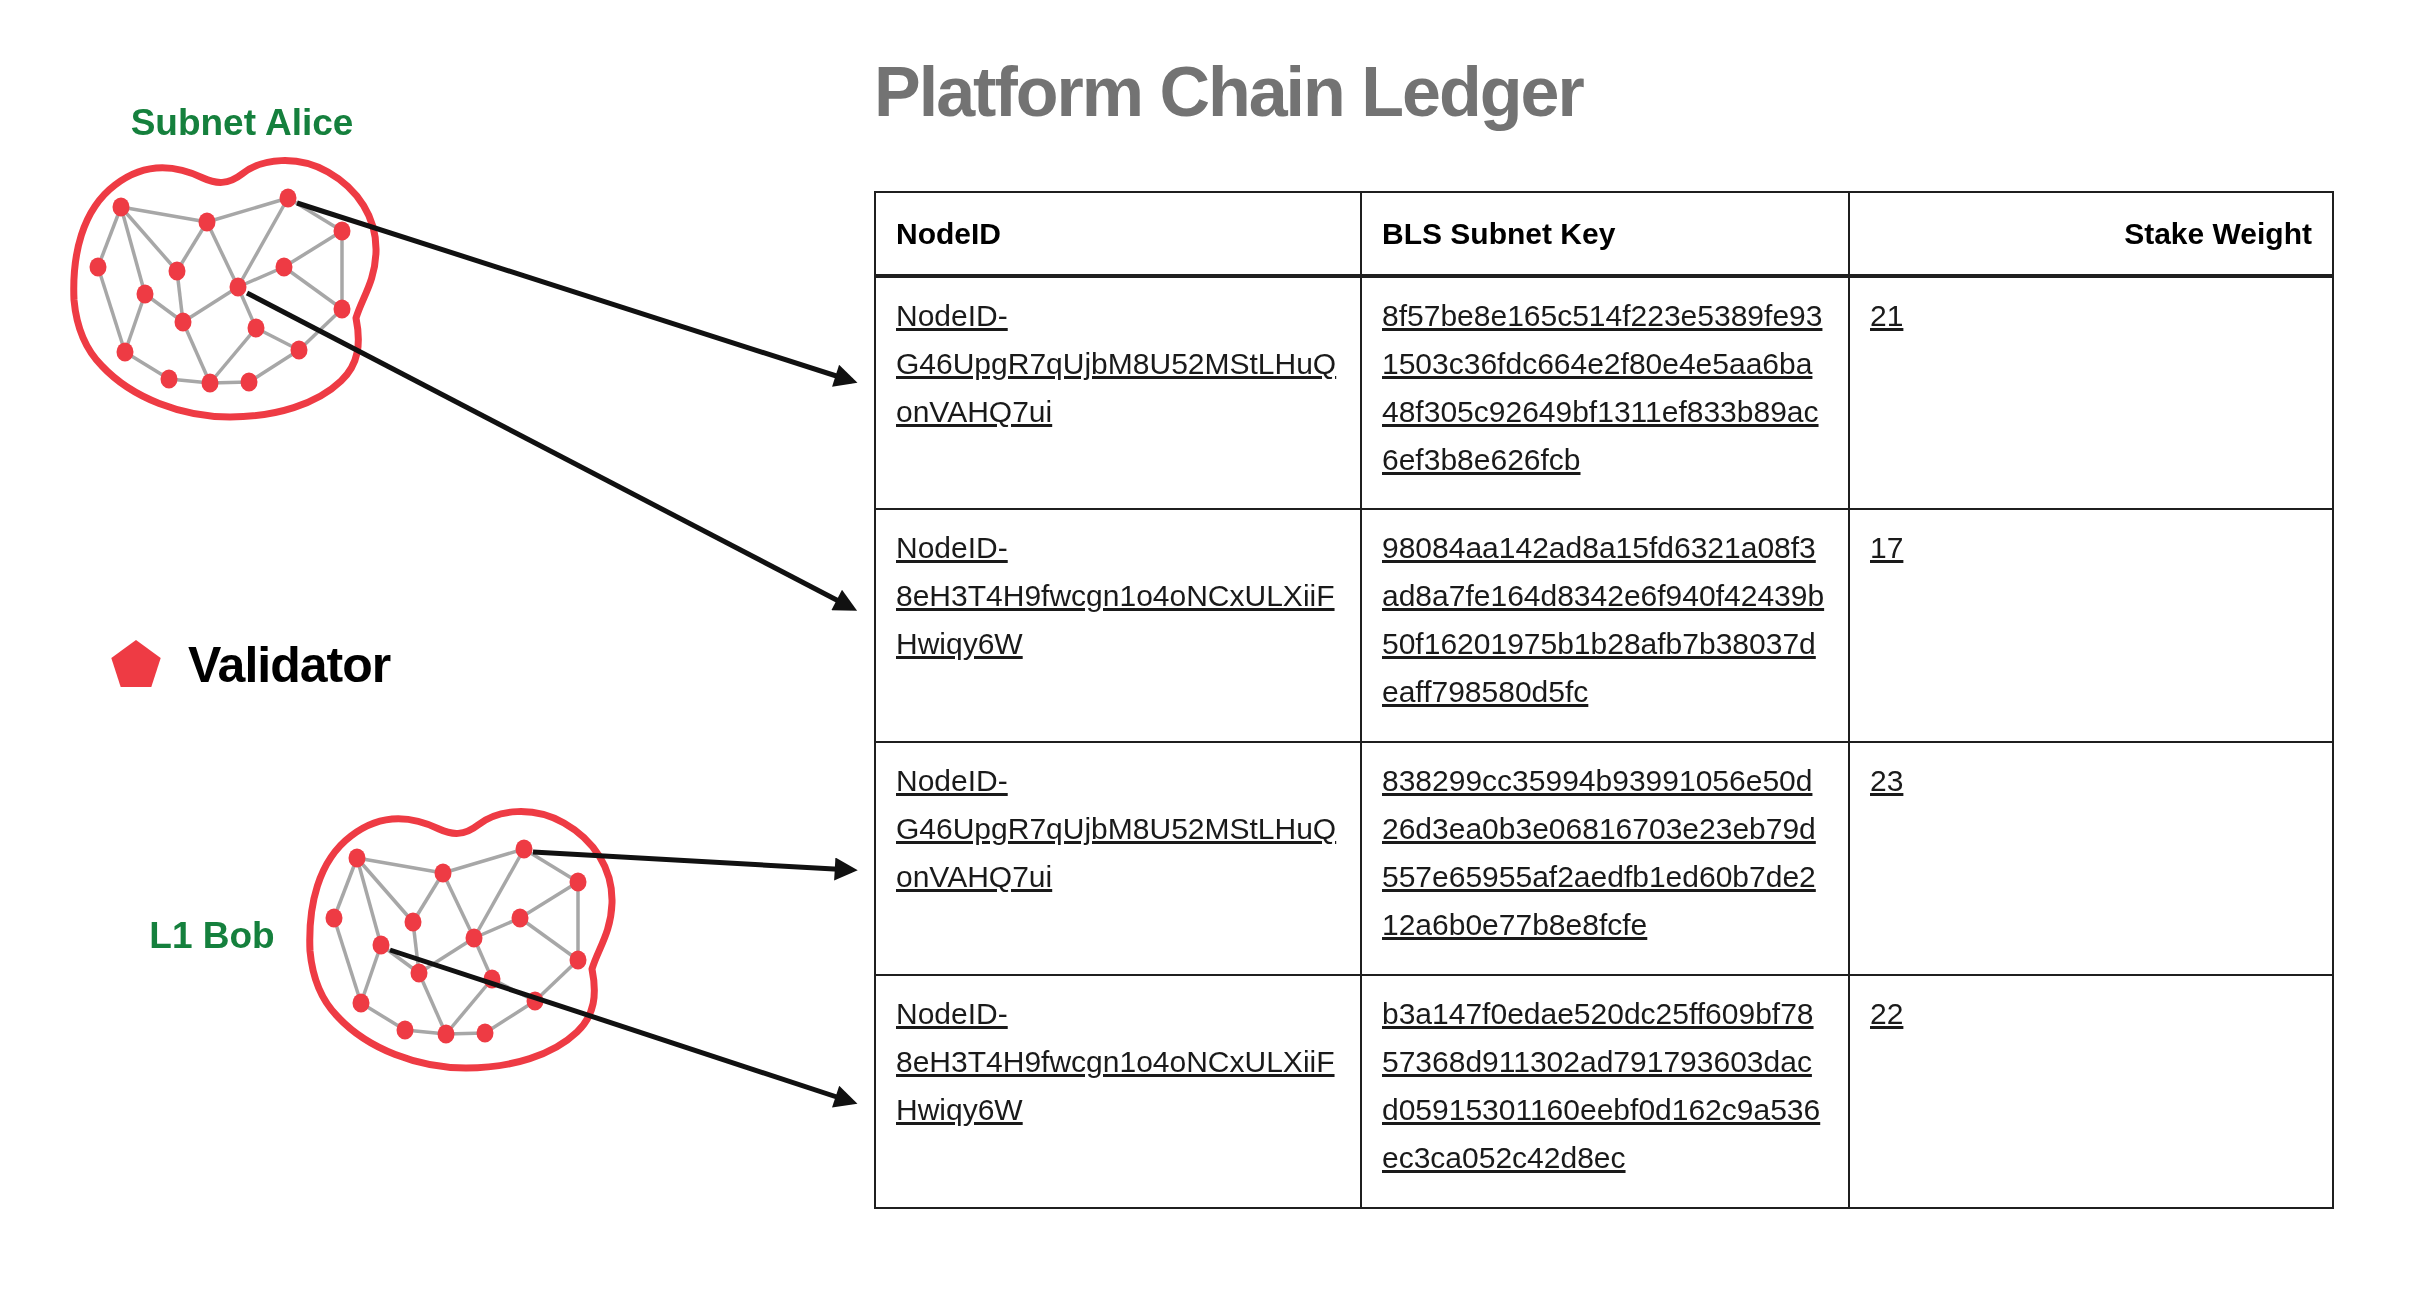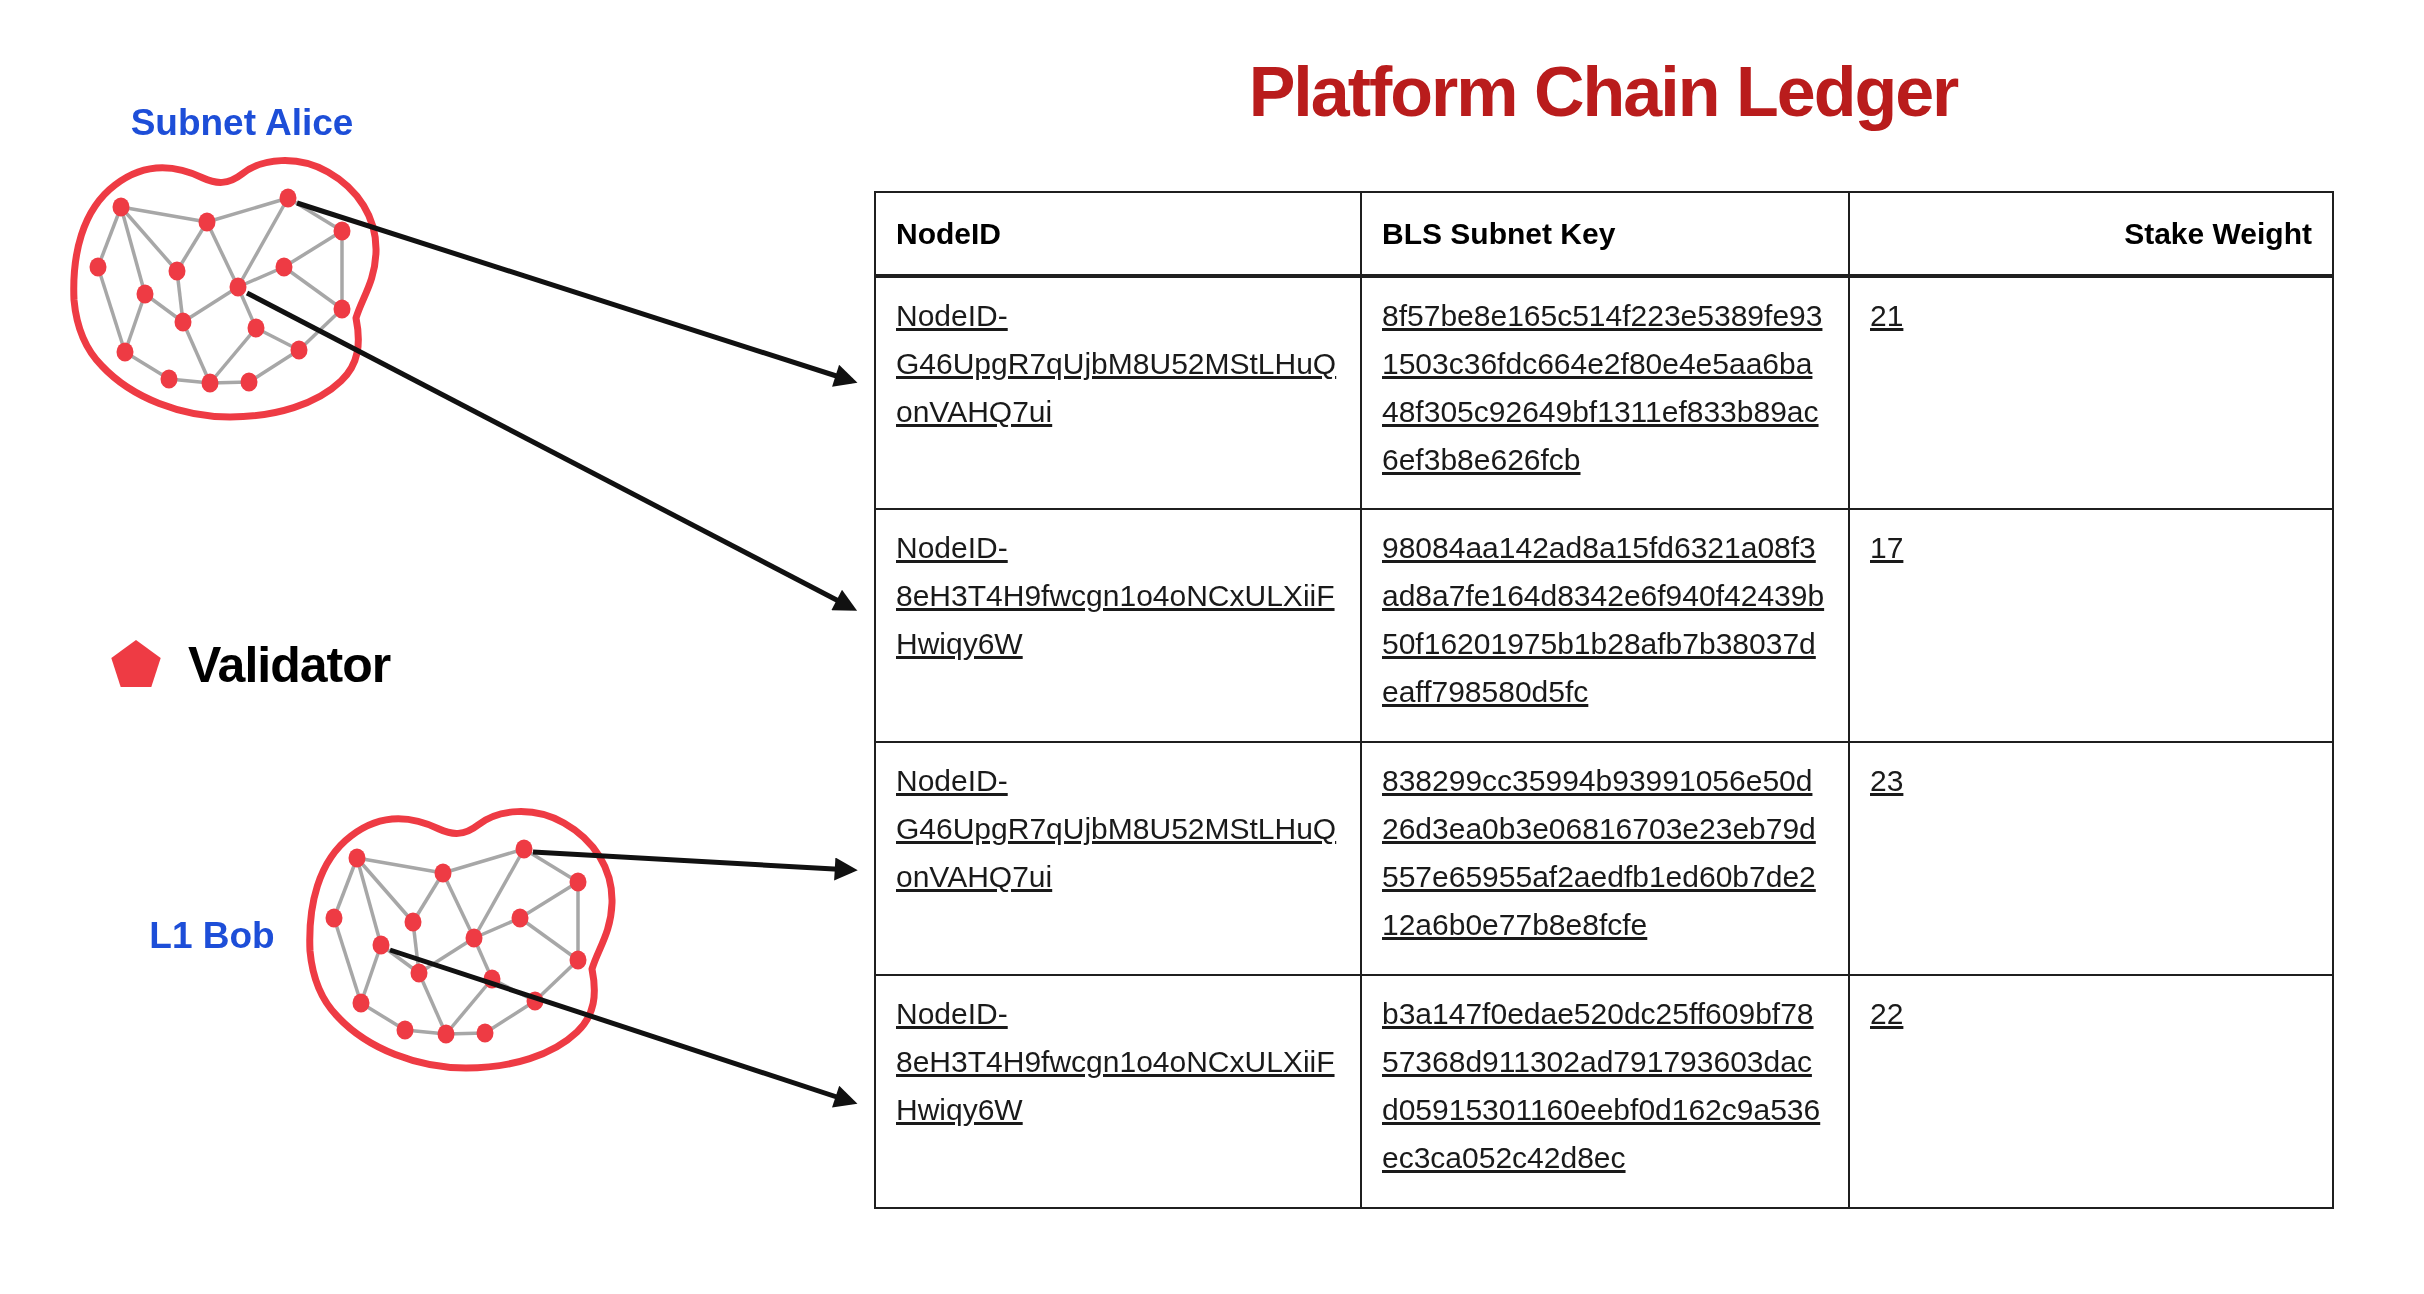--- a/index.html
+++ b/index.html
@@ -21,24 +21,24 @@
   .art{position:absolute;left:0;top:0;}
 
   .blob{fill:none;stroke:var(--red);stroke-width:7;stroke-linecap:round;stroke-linejoin:round;}
   .edge{stroke:var(--edge);stroke-width:3.5;}
   .node{fill:var(--red);}
   .arrow{stroke:var(--ink);stroke-width:5;}
   #ahead path{fill:var(--ink);}
 
   .page-title{
     position:absolute;left:874px;top:52px;width:1458px;
-    text-align:center;font-size:70px;font-weight:700;letter-spacing:-2px;color:#b91c1c;
+    text-align:left;font-size:70px;font-weight:700;letter-spacing:-2px;color:#737373;
   }
   .subnet-label{
-    position:absolute;font-size:37px;font-weight:700;color:#1d4ed8;text-align:center;
+    position:absolute;font-size:37px;font-weight:700;color:#15803d;text-align:center;
   }
   .label-alice{left:92px;top:102px;width:300px;}
   .label-bob{left:62px;top:915px;width:300px;}
 
   .legend{
     position:absolute;left:110px;top:636px;
     display:flex;align-items:center;gap:26px;justify-content:space-between;
   }
   .legend-swatch{width:52px;height:52px;display:block;}
   .legend-text{font-size:50px;font-weight:700;letter-spacing:-1px;color:#000;}

